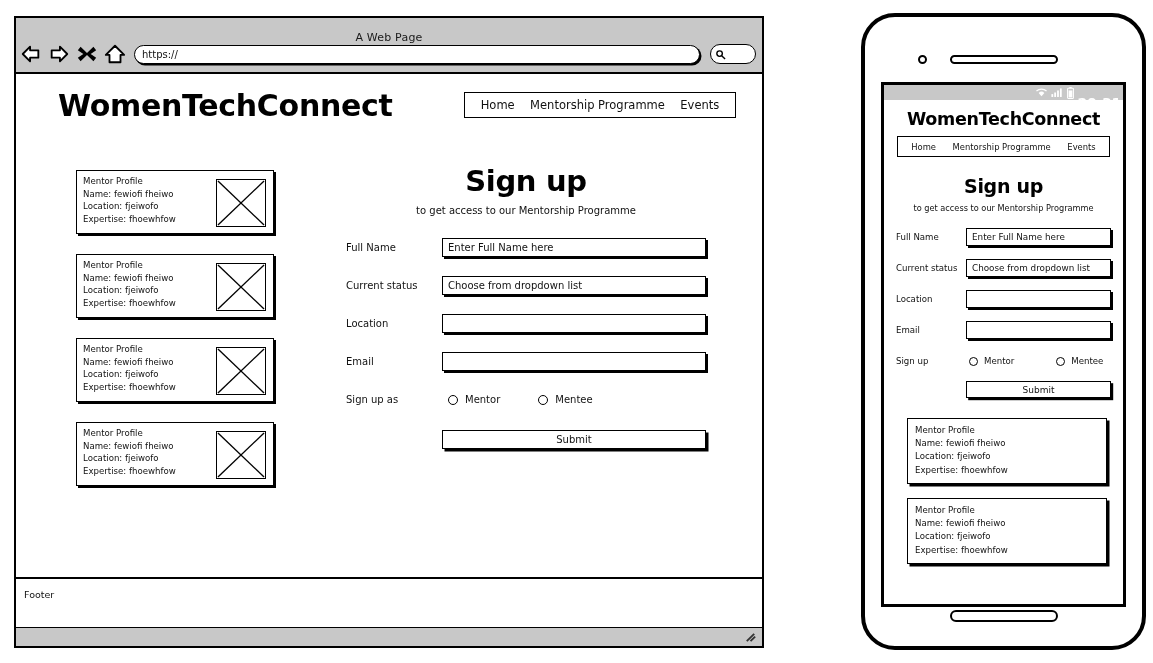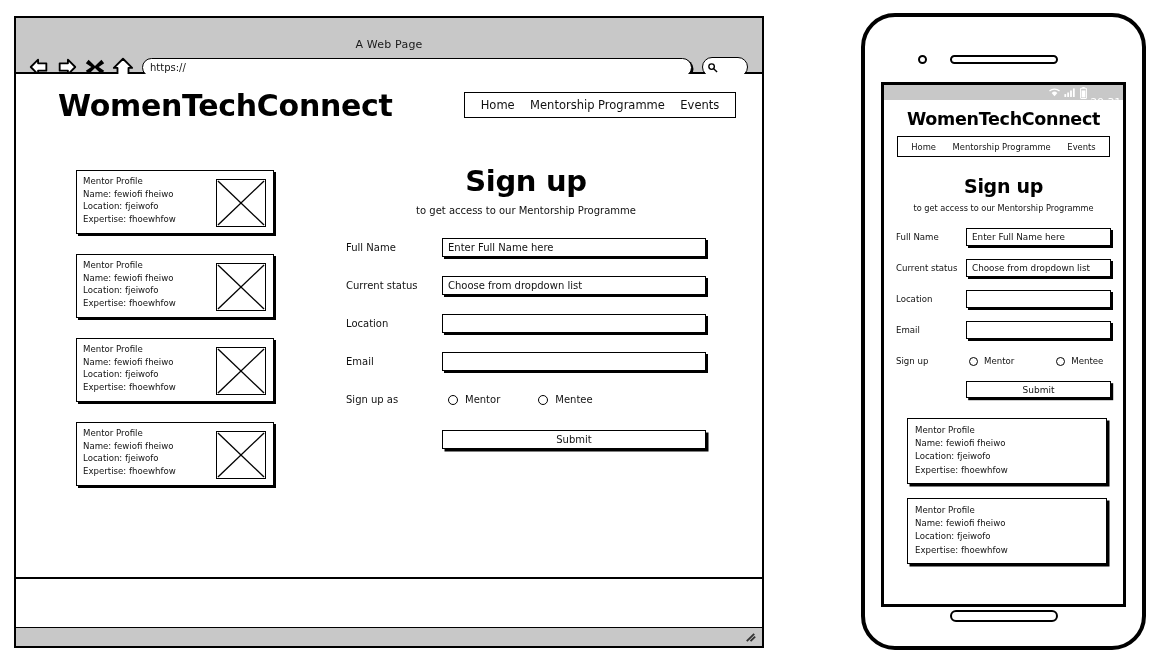--- a/index.html
+++ b/index.html
@@ -27,30 +27,30 @@
   .chrome-top {
     position: relative;
     height: 56px;
     background: #c8c8c8;
     border-bottom: 2px solid #000;
   }
   .chrome-title {
     text-align: center;
     font-size: 11px;
     color: #1a1a1a;
-    padding-top: 20px;
+    padding-top: 13px;
     letter-spacing: .2px;
   }
   .chrome-row {
     position: absolute;
-    left: 0; top: 32px;
+    left: 0; top: 19px;
     width: 100%; height: 34px;
     display: flex;
     align-items: center;
-    padding: 0 12px;
+    padding: 0 4px;
   }
   .nav-icons { display: flex; align-items: center; gap: 6px; }
   .nav-ico { width: 22px; height: 22px; display: block; }
   .url-bar {
     flex: 1;
     height: 19px;
     margin-left: 8px;
     margin-right: 10px;
     background: #fff;
     border: 1.6px solid #000;
@@ -283,21 +283,21 @@
   .m-statusbar {
     height: 15px;
     background: #c8c8c8;
     display: flex;
     align-items: center;
     justify-content: flex-end;
     gap: 3px;
     padding-right: 2px;
   }
   .m-statusbar svg { display: block; }
-  .m-clock { font-size: 11px; font-weight: normal; color: #fff; letter-spacing: -0.2px; margin-top: 20px; }
+  .m-clock { font-size: 14px; font-weight: bold; color: #fff; letter-spacing: -0.2px; margin-top: 20px; }
   .m-content { position: relative; padding: 0; }
   .m-title {
     text-align: center;
     font-size: 17.5px;
     font-weight: 600;
     color: #000;
     margin-top: 9px;
     letter-spacing: -0.3px;
   }
   .m-nav {
@@ -539,20 +539,23 @@
             </div>
           </div>
 
           <div class="submit-row">
             <div class="submit-btn">Submit</div>
           </div>
         </div>
 
       </div>
 
+      <div class="footer-area">
+        <span class="footer-label">Footer</span>
+      </div>
 
       <div class="status-bar">
         <svg class="grip" viewBox="0 0 14 14">
           <line x1="3" y1="11" x2="11" y2="3" stroke="#333" stroke-width="2"></line>
           <line x1="7" y1="11" x2="12" y2="6" stroke="#333" stroke-width="2"></line>
         </svg>
       </div>
 
     </div>
   </div>

